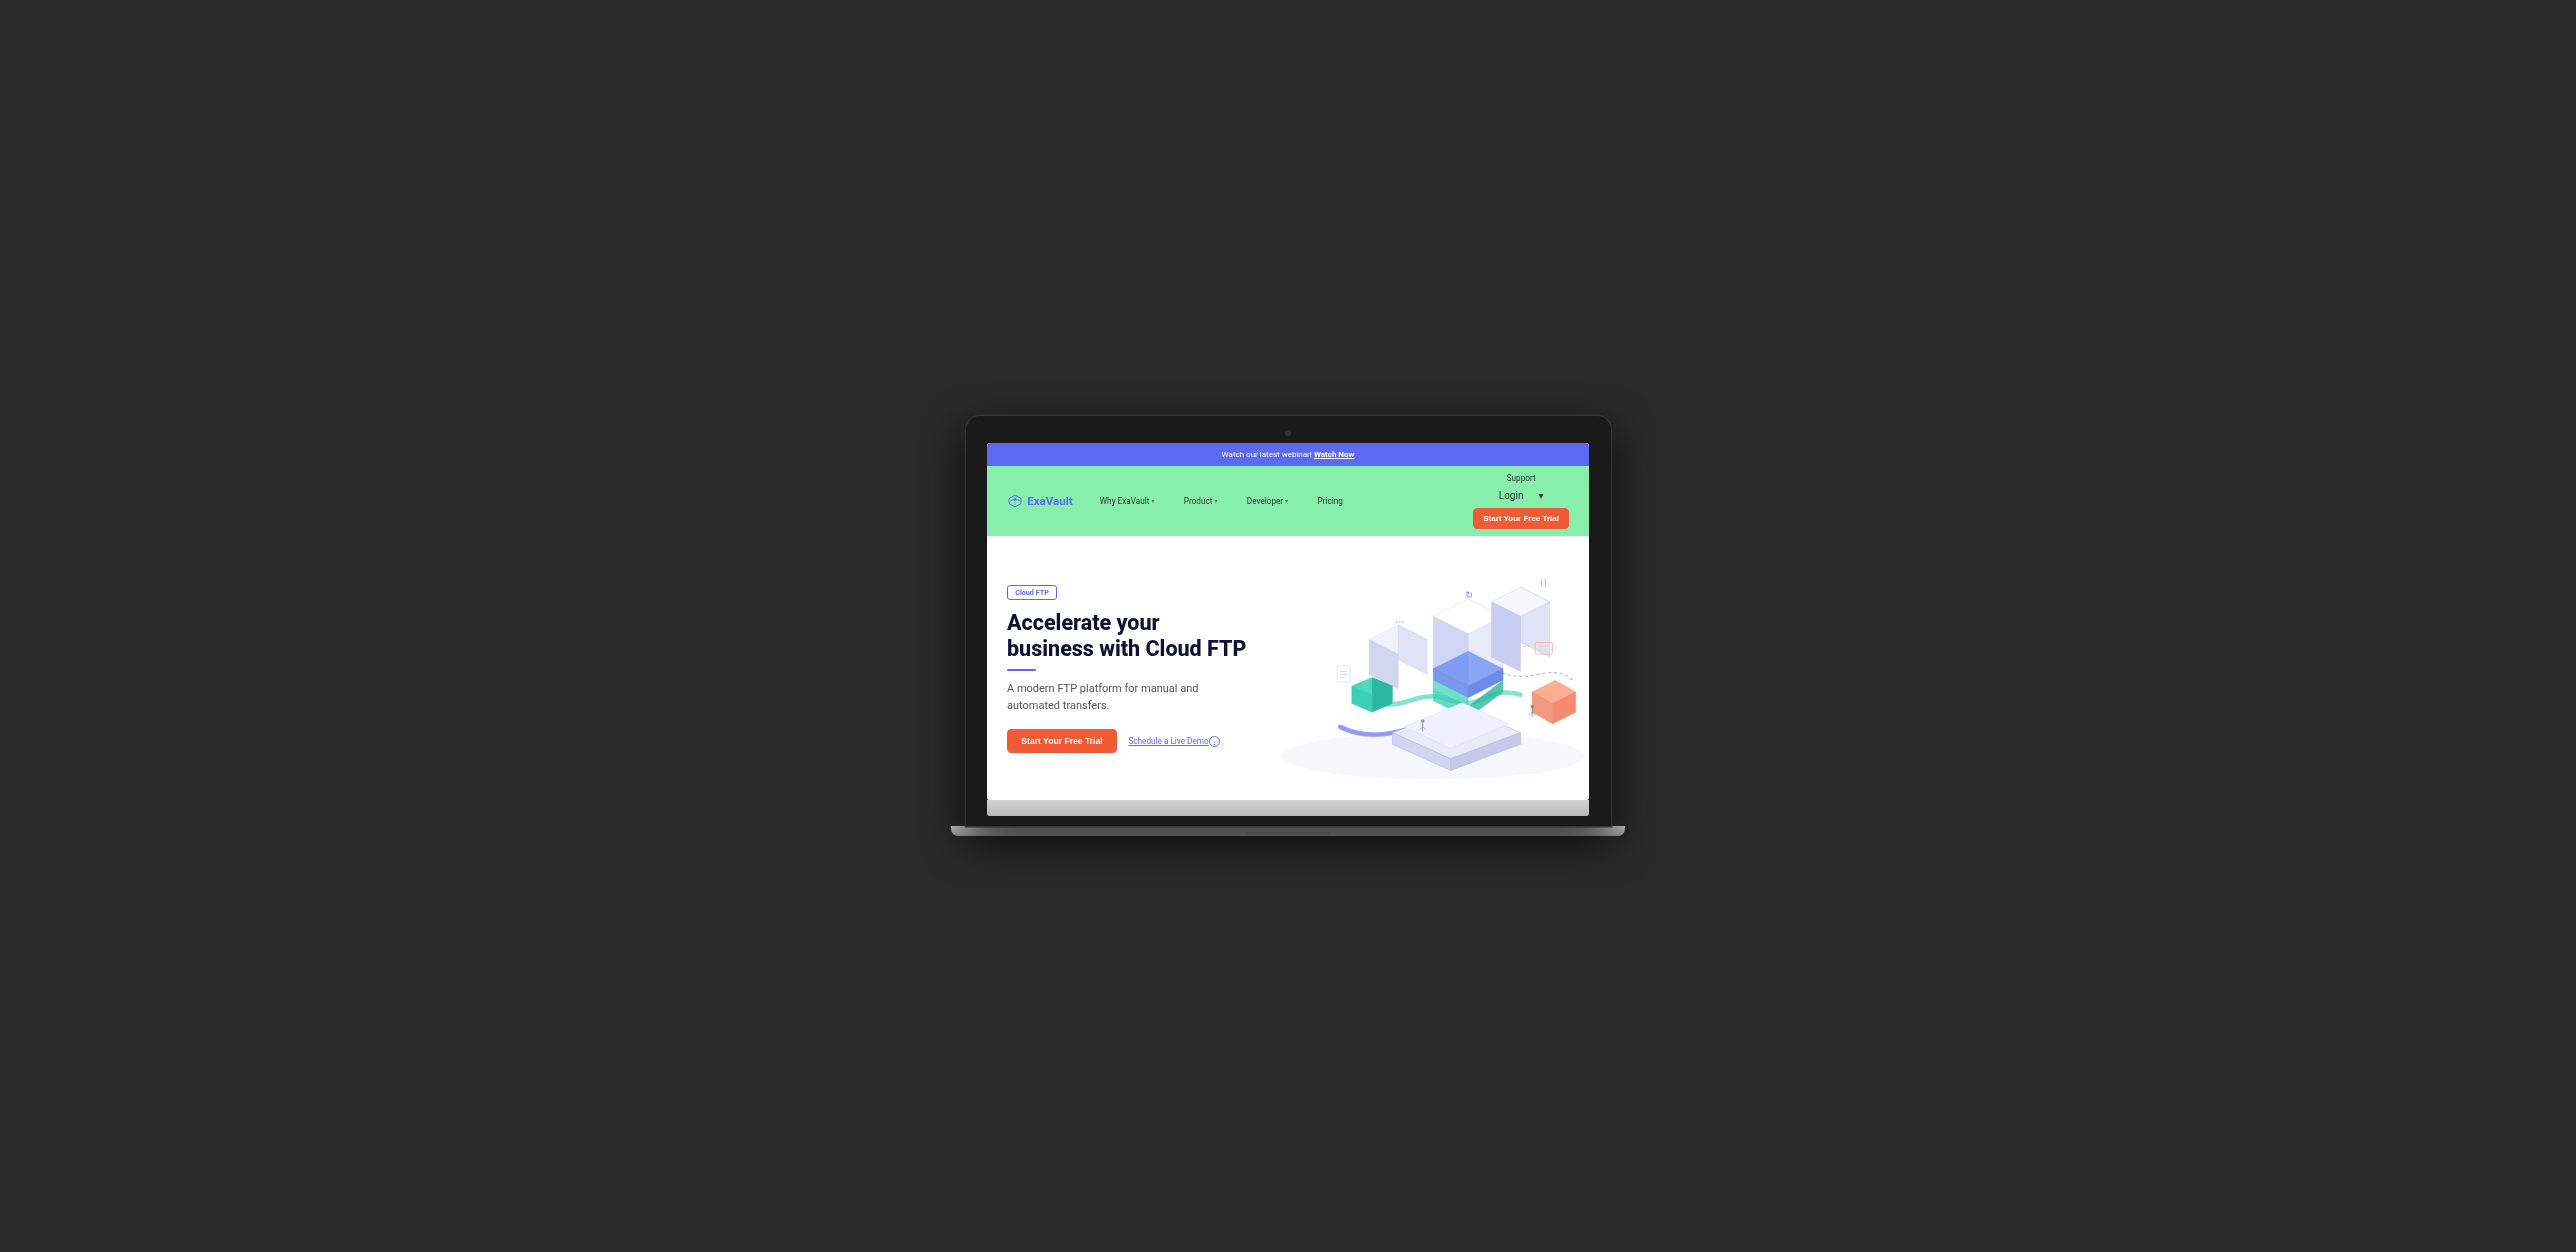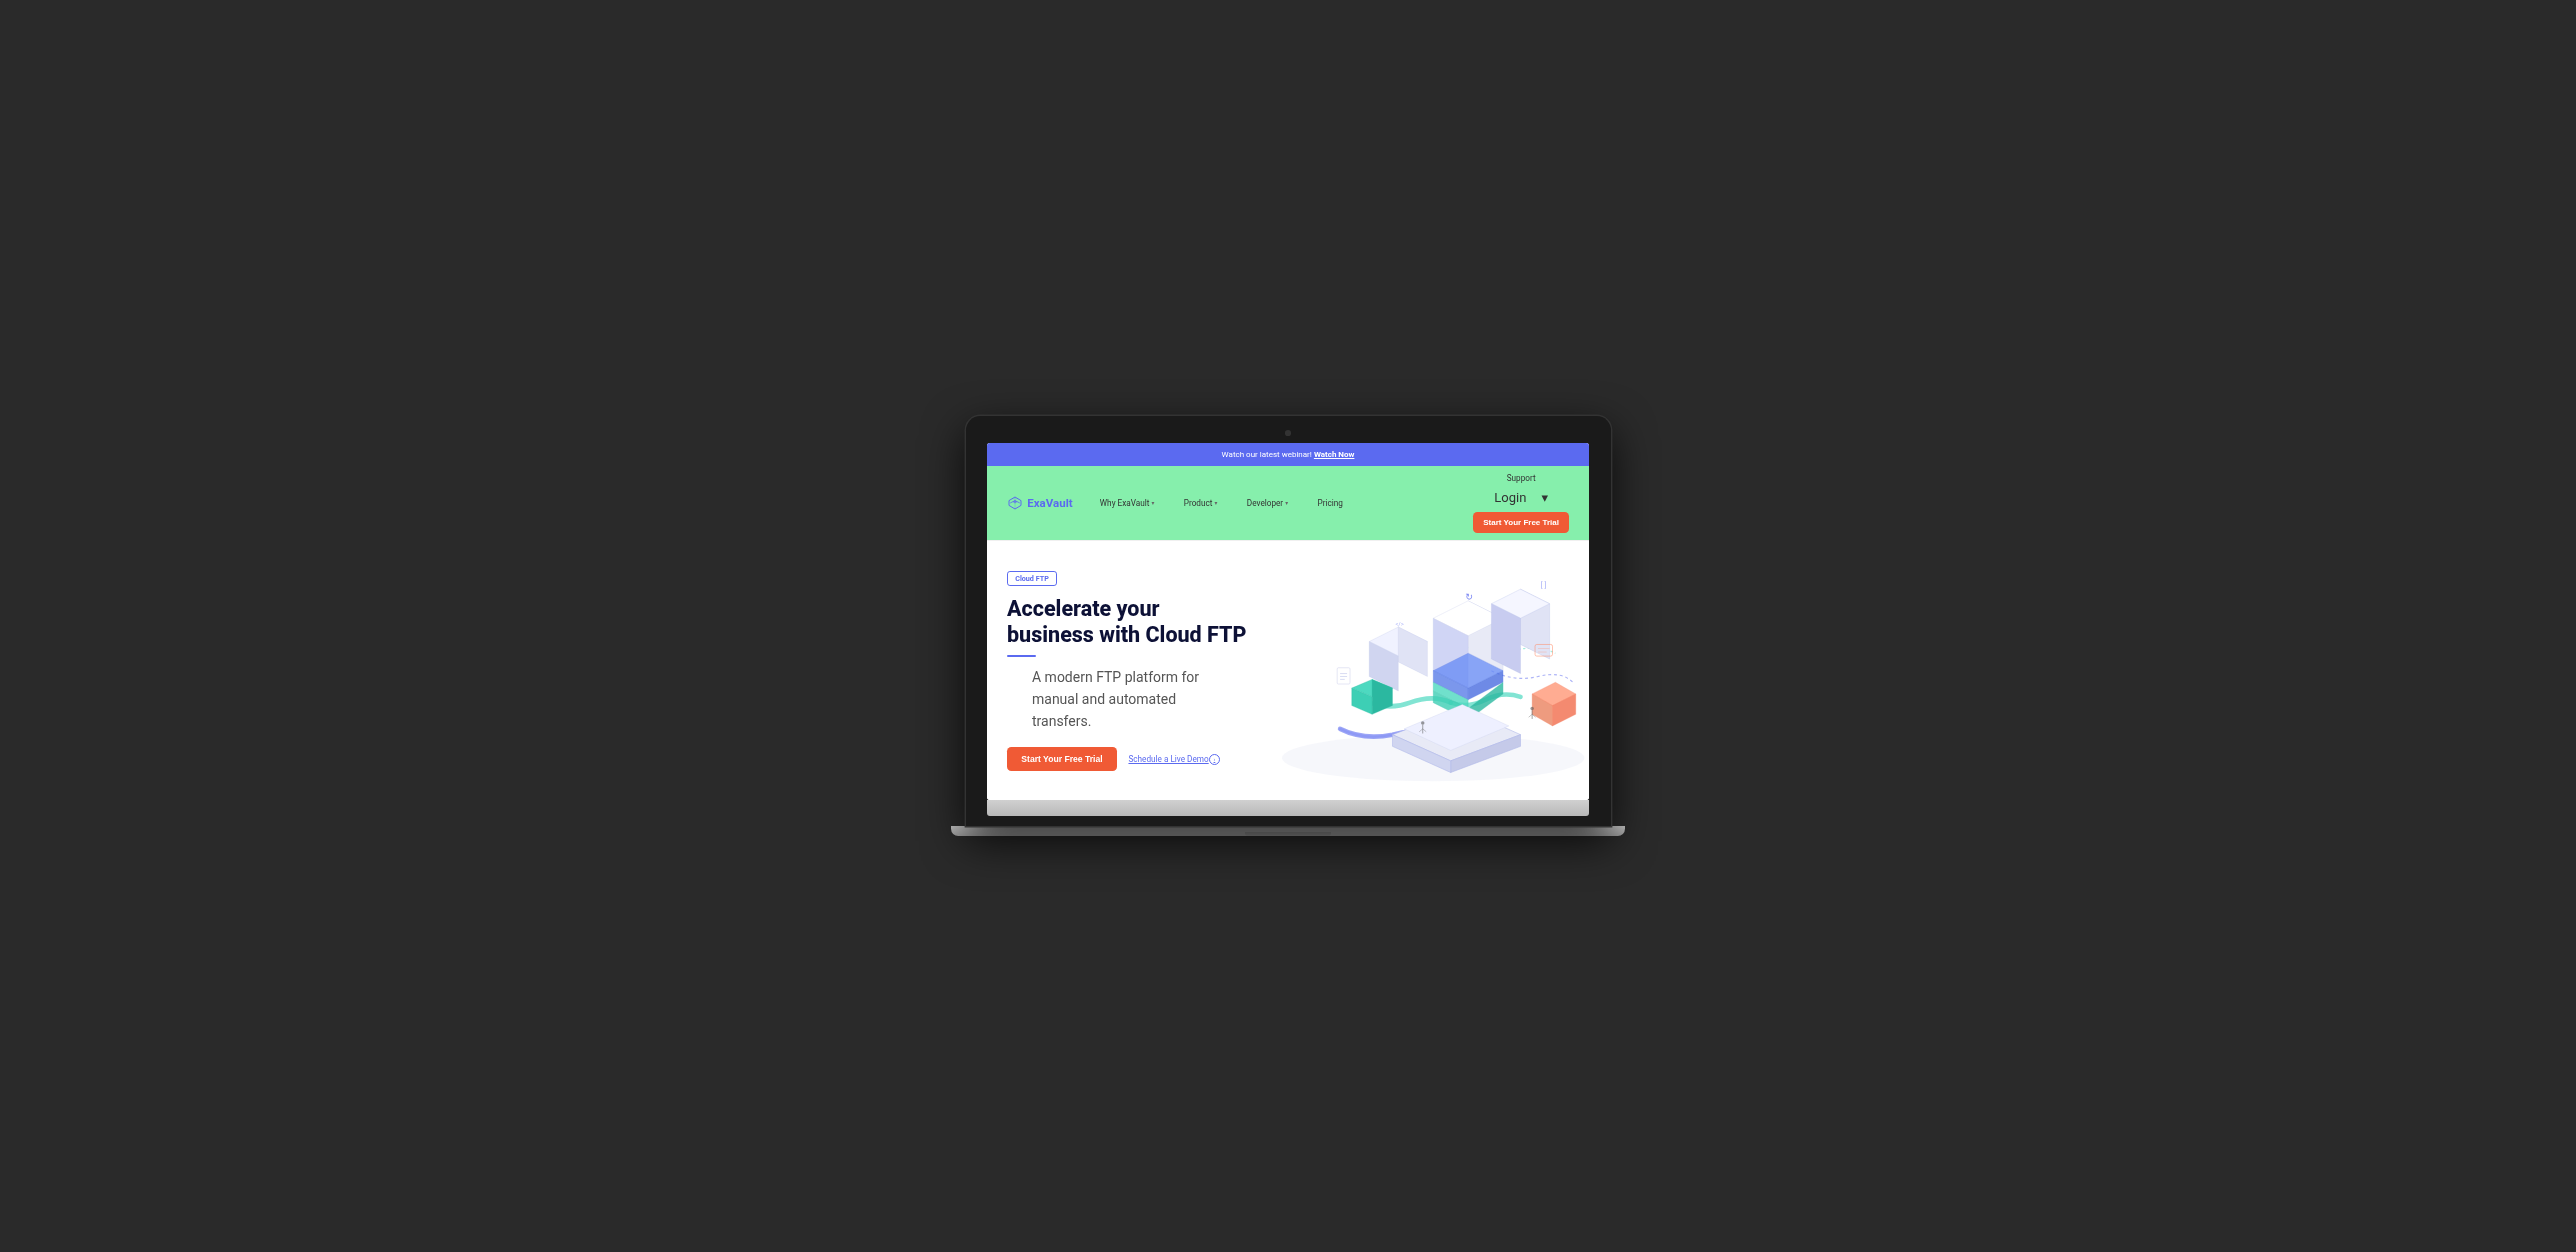--- a/index.html
+++ b/index.html
@@ -159,21 +159,21 @@
     .nav-support {
       font-size: 8.2px;
       color: #333;
       cursor: pointer;
     }
 
     .nav-login {
       display: flex;
       align-items: center;
       gap: 15px;
-      font-size: 13px;
+      font-size: 10px;
       color: #333;
       cursor: pointer;
     }
 
     .btn-trial-nav {
       background: #f05a35;
       color: white;
       border: none;
       padding: 5.7px 10px;
       border-radius: 4.3px;
@@ -220,26 +220,25 @@
 
     .hero-divider {
       width: 29px;
       height: 2.2px;
       background: #5b6af0;
       margin-bottom: 8.6px;
       border-radius: 1.4px;
     }
 
     .hero-subtitle {
-      font-size: 14px;
+      font-size: 11px;
       color: #555;
       line-height: 1.6;
       margin-bottom: 14.3px;
       max-width: 201px;
-      margin-left: 25px;
     }
 
     .hero-actions {
       display: flex;
       align-items: center;
       gap: 11.5px;
     }
 
     .btn-trial-hero {
       background: #f05a35;

